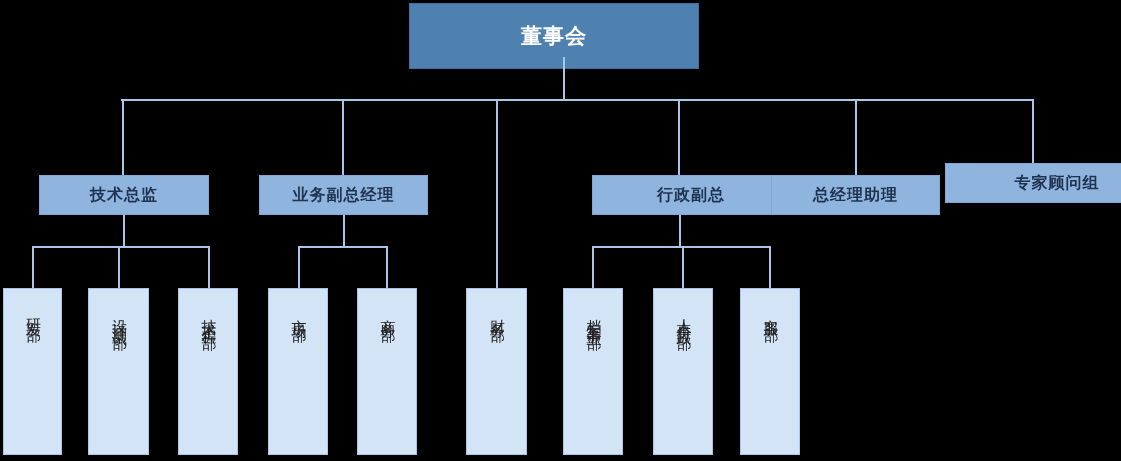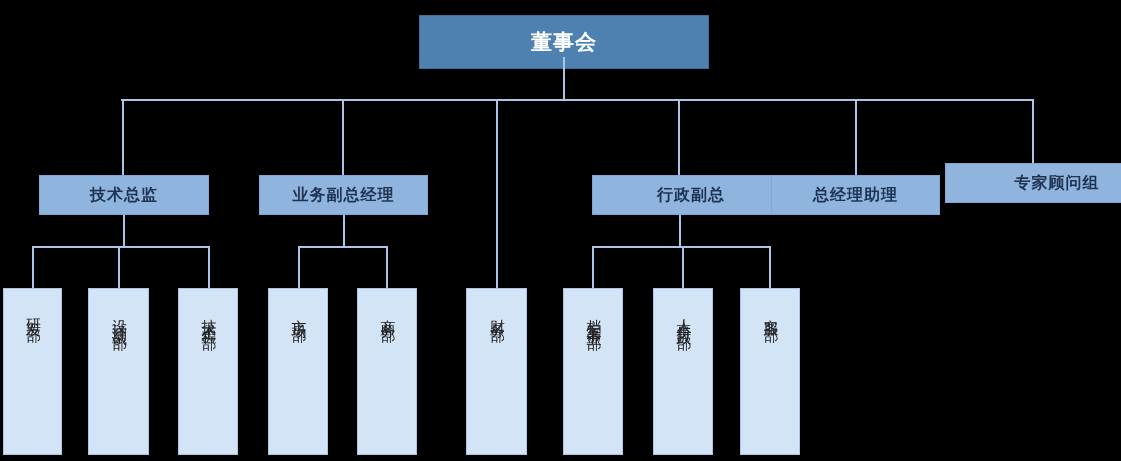--- a/index.html
+++ b/index.html
@@ -68,21 +68,21 @@
     letter-spacing: 4px;
     line-height: 1.05;
     white-space: nowrap;
   }
 </style>
 </head>
 <body>
 
 <div id="chart-root">
 
-  <div class="node level-root" style="left:419px; top:3px; width:290px; height:54px;margin-top:12px;">
+  <div class="node level-root" style="left:409px; top:3px; width:290px; height:66px;">
     <span>董事会</span>
   </div>
 
   <div class="conn v" style="left:563px; top:57px; height:43px;"></div>
   <div class="conn h" style="left:121px; top:99px; width:913px;"></div>
 
   <div class="conn v" style="left:122px; top:99px; height:76px;"></div>
   <div class="conn v" style="left:342px; top:99px; height:76px;"></div>
   <div class="conn v" style="left:678px; top:99px; height:76px;"></div>
   <div class="conn v" style="left:855px; top:99px; height:76px;"></div>

